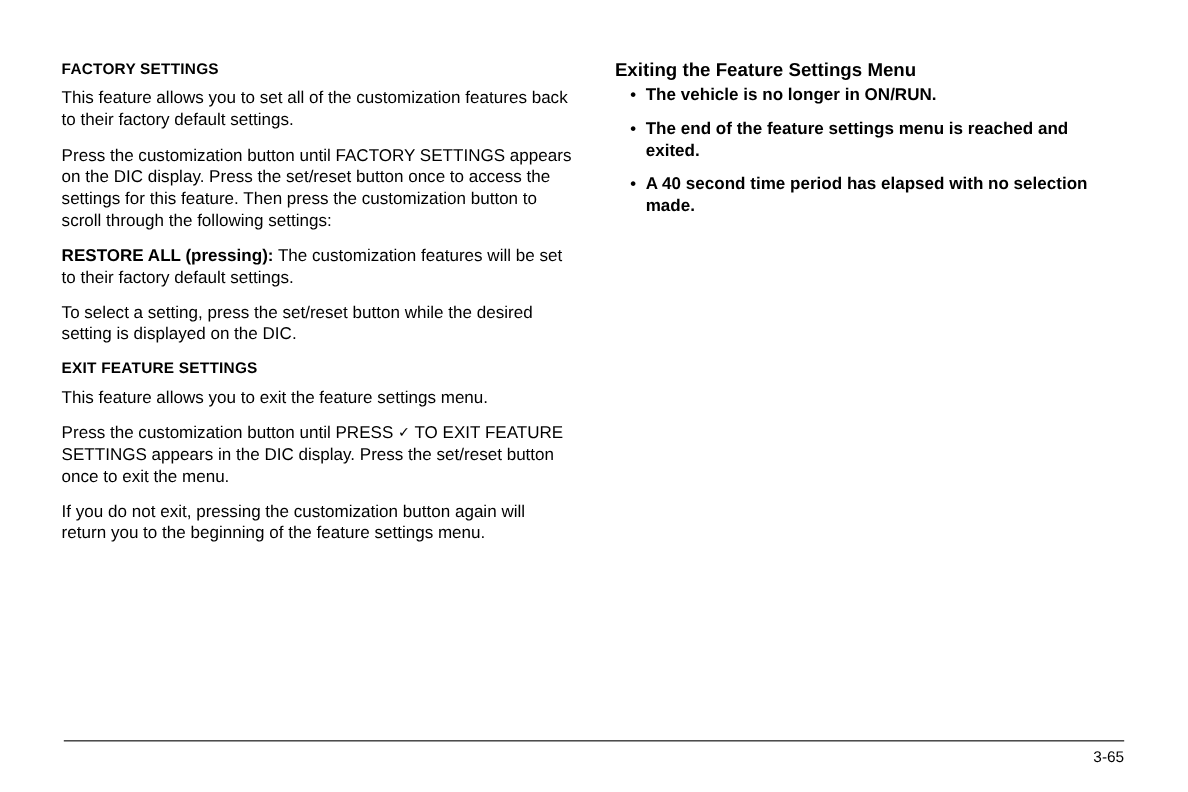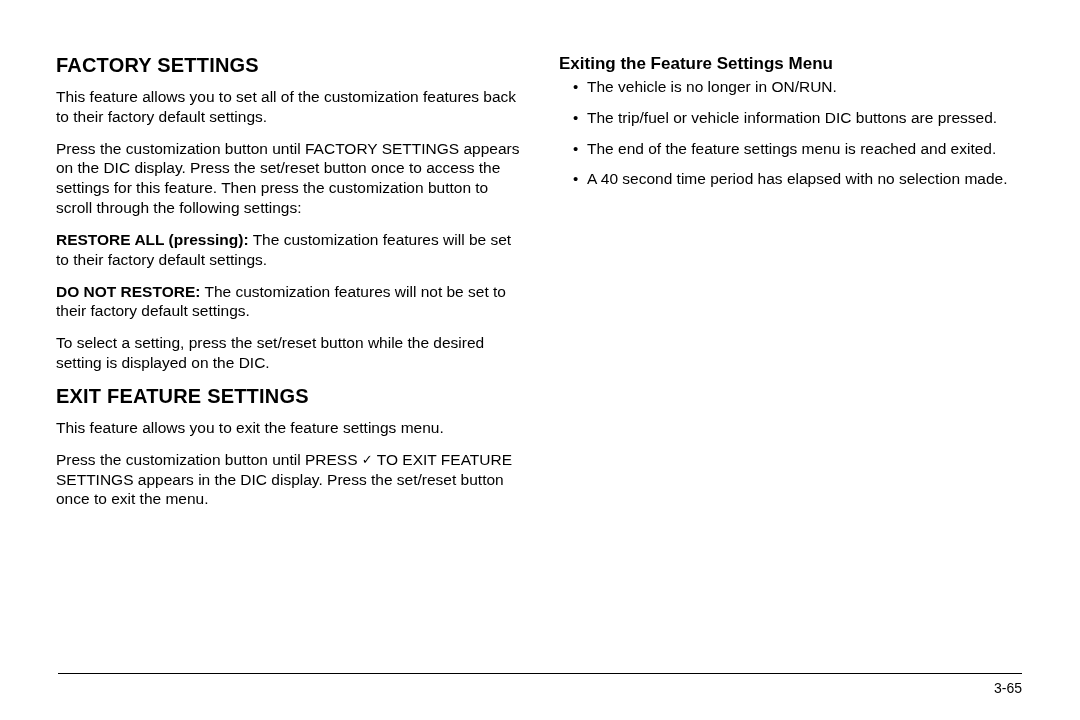--- a/index.html
+++ b/index.html
@@ -1,59 +1,56 @@
 <!DOCTYPE html>
 <html><head>
   <meta charset="utf-8">
   <style>
     * { box-sizing: border-box; margin: 0; padding: 0; }
     body { width: 1080px; height: 720px; background: #fff; font-family: Arial, Helvetica, sans-serif; color: #000; position: relative; }
     .page { display: flex; padding: 54px 56px 0 56px; gap: 38px; }
     .col { flex: 1; }
-    .h1 { font-size: 20px; font-weight: bold; margin-bottom: 10px; letter-spacing: 0.2px; }
+    .h1 { font-size: 14px; font-weight: bold; margin-bottom: 10px; letter-spacing: 0.2px; }
     .h2 { font-size: 17px; font-weight: bold; margin-bottom: 3px; }
     p { font-size: 15.5px; line-height: 1.28; margin-bottom: 12px; }
     .lead { font-weight: bold; }
-    ul { list-style: none; padding-left: 14px; }
+    ul { list-style: none; padding-left: 14px; font-weight: bold; }
     li { font-size: 15.5px; line-height: 1.28; margin-bottom: 11px; position: relative; padding-left: 14px; }
     li::before { content: "•"; position: absolute; left: 0; top: 0; font-size: 15px; }
     .checkmark { display: inline-block; font-size: 13px; position: relative; top: -1px; }
     .footer { position: absolute; left: 58px; right: 58px; bottom: 24px; margin-top: 20px; }
     .rule { border: none; border-top: 1.5px solid #000; margin-bottom: 6px; }
     .pgnum { text-align: right; font-size: 14px; }
   </style>
 </head>
 <body>
 
 <div class="page">
 
   <div class="col">
     <div class="h1">FACTORY SETTINGS</div>
     <p>This feature allows you to set all of the customization features back to their factory default settings.</p>
     <p>Press the customization button until FACTORY SETTINGS appears on the DIC display. Press the set/reset button once to access the settings for this feature. Then press the customization button to scroll through the following settings:</p>
     <p>
       <span class="lead">RESTORE ALL (pressing):</span><span>  The customization features will be set to their factory default settings.</span>
     </p>
-    <p>
-      <span class="lead">DO NOT RESTORE:</span><span>  The customization features will not be set to their factory default settings.</span>
-    </p>
     <p>To select a setting, press the set/reset button while the desired setting is displayed on the DIC.</p>
 
     <div class="h1" style="margin-top:6px;">EXIT FEATURE SETTINGS</div>
     <p>This feature allows you to exit the feature settings menu.</p>
     <p>
       <span>Press the customization button until PRESS </span><span class="checkmark">✓</span><span> TO EXIT FEATURE SETTINGS appears in the DIC display. Press the set/reset button once to exit the menu.</span>
     </p>
+    <p>If you do not exit, pressing the customization button again will return you to the beginning of the feature settings menu.</p>
   </div>
 
   <div class="col">
     <div class="h2">Exiting the Feature Settings Menu</div>
     <ul>
       <li>The vehicle is no longer in ON/RUN.</li>
-      <li>The trip/fuel or vehicle information DIC buttons are pressed.</li>
       <li>The end of the feature settings menu is reached and exited.</li>
       <li>A 40 second time period has elapsed with no selection made.</li>
     </ul>
   </div>
 
 </div>
 
 <div class="footer">
   <hr class="rule">
   <div class="pgnum">3-65</div>

